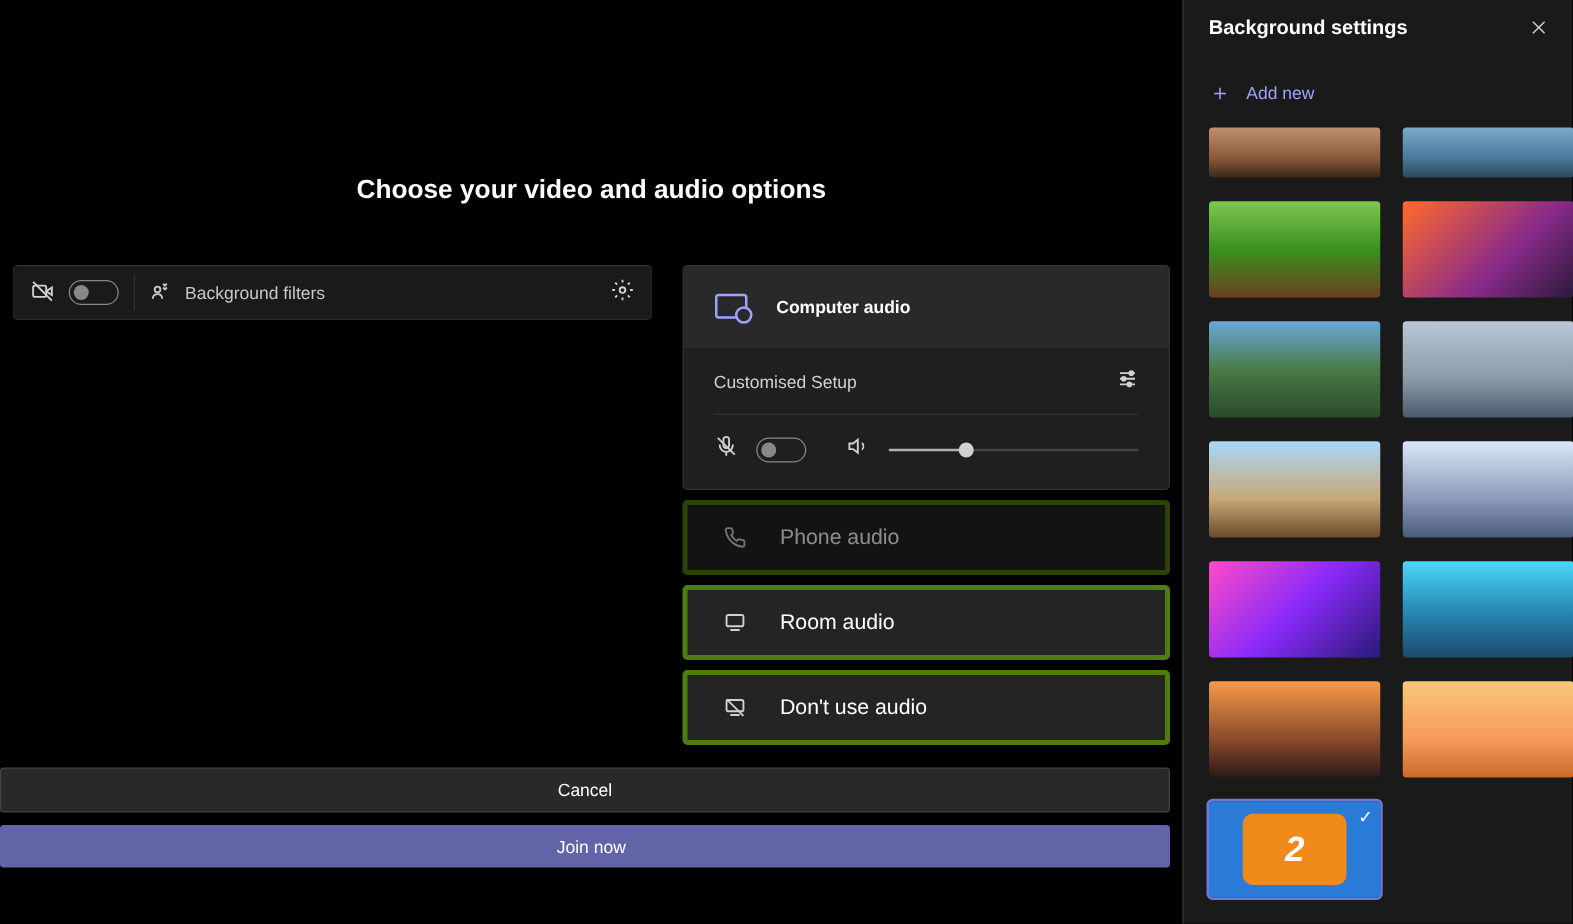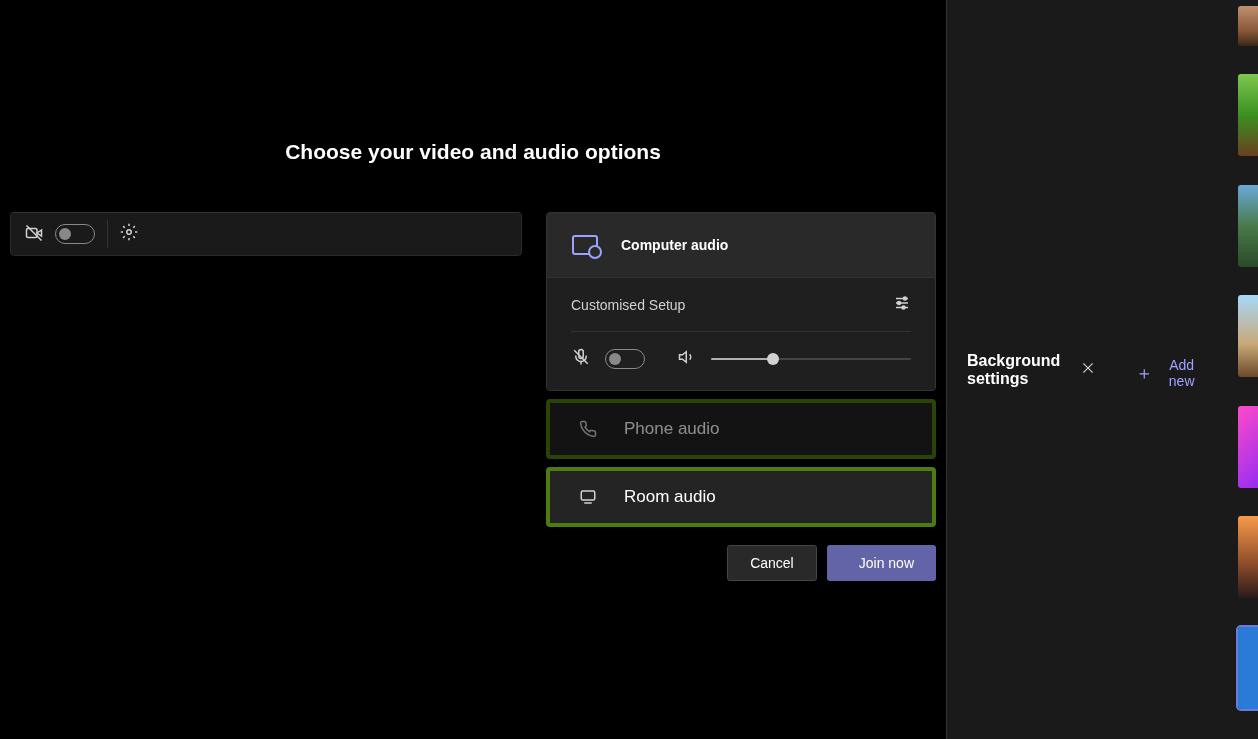--- a/index.html
+++ b/index.html
@@ -261,21 +261,21 @@
 
   
   .side-panel {
     position: absolute;
     right: 0; top: 0;
     width: 312px;
     height: 739px;
     background: #1a1a1a;
     border-left: 1px solid #333;
     display: flex;
-    flex-direction: row;
+    flex-direction: column;
   }
   .sp-header {
     display: flex;
     justify-content: space-between;
     align-items: center;
     padding: 14px 20px;
   }
   .sp-title { font-size: 16px; font-weight: 700; }
   .sp-close {
     background: none;
@@ -372,20 +372,30 @@
       <div class="video-controls">
         <span class="vc-icon">
           <svg class="svg-icon" viewBox="0 0 24 24" fill="none" stroke="currentColor" stroke-width="2">
               <rect x="2" y="6" width="14" height="12" rx="2"></rect>
               <path d="m22 8-6 4 6 4z"></path>
               <line x1="2" y1="2" x2="22" y2="22"></line>
             </svg>
         </span>
         <div class="toggle"></div>
         <div class="vc-divider"></div>
+        <button class="bg-filters-btn">
+          <span>
+            <svg class="svg-icon" viewBox="0 0 24 24" fill="none" stroke="currentColor" stroke-width="2">
+                <circle cx="8" cy="10" r="3"></circle>
+                <path d="M3 20c0-3 2-5 5-5s5 2 5 5"></path>
+                <path d="M14 4l2 2 2-2M14 8l2 2 2-2"></path>
+              </svg>
+          </span>
+          <span>Background filters</span>
+        </button>
         <button class="gear-btn">
           <svg class="svg-icon" viewBox="0 0 24 24" fill="none" stroke="currentColor" stroke-width="2">
               <circle cx="12" cy="12" r="3"></circle>
               <path d="M12 1v3m0 16v3M4.2 4.2l2.1 2.1m11.4 11.4 2.1 2.1M1 12h3m16 0h3M4.2 19.8l2.1-2.1m11.4-11.4 2.1-2.1"></path>
             </svg>
         </button>
       </div>
     </div>
 
     <div class="audio-panel">
@@ -444,25 +454,35 @@
       <div class="audio-option">
         <div class="aicon">
           <svg class="svg-icon" viewBox="0 0 24 24" fill="none" stroke="currentColor" stroke-width="2">
               <rect x="3" y="4" width="18" height="12" rx="2"></rect>
               <line x1="7" y1="20" x2="17" y2="20"></line>
             </svg>
         </div>
         <span>Room audio</span>
       </div>
 
+      <div class="audio-option">
+        <div class="aicon">
+          <svg class="svg-icon" viewBox="0 0 24 24" fill="none" stroke="currentColor" stroke-width="2">
+              <rect x="3" y="4" width="18" height="12" rx="2"></rect>
+              <line x1="7" y1="20" x2="17" y2="20"></line>
+              <line x1="3" y1="3" x2="21" y2="21"></line>
+            </svg>
+        </div>
+        <span>Don't use audio</span>
+      </div>
 
     </div>
   </div>
 
-  <div class="button-row" style="width:946px;">
+  <div class="button-row" style="width:946px;flex-direction:column;">
     <button class="btn btn-cancel">Cancel</button>
     <button class="btn btn-join">Join now</button>
   </div>
 </div>
 
 <div class="side-panel">
   <div class="sp-header">
     <div class="sp-title">Background settings</div>
     <button class="sp-close">
       <svg width="14" height="14" viewBox="0 0 24 24" fill="none" stroke="currentColor" stroke-width="2">

